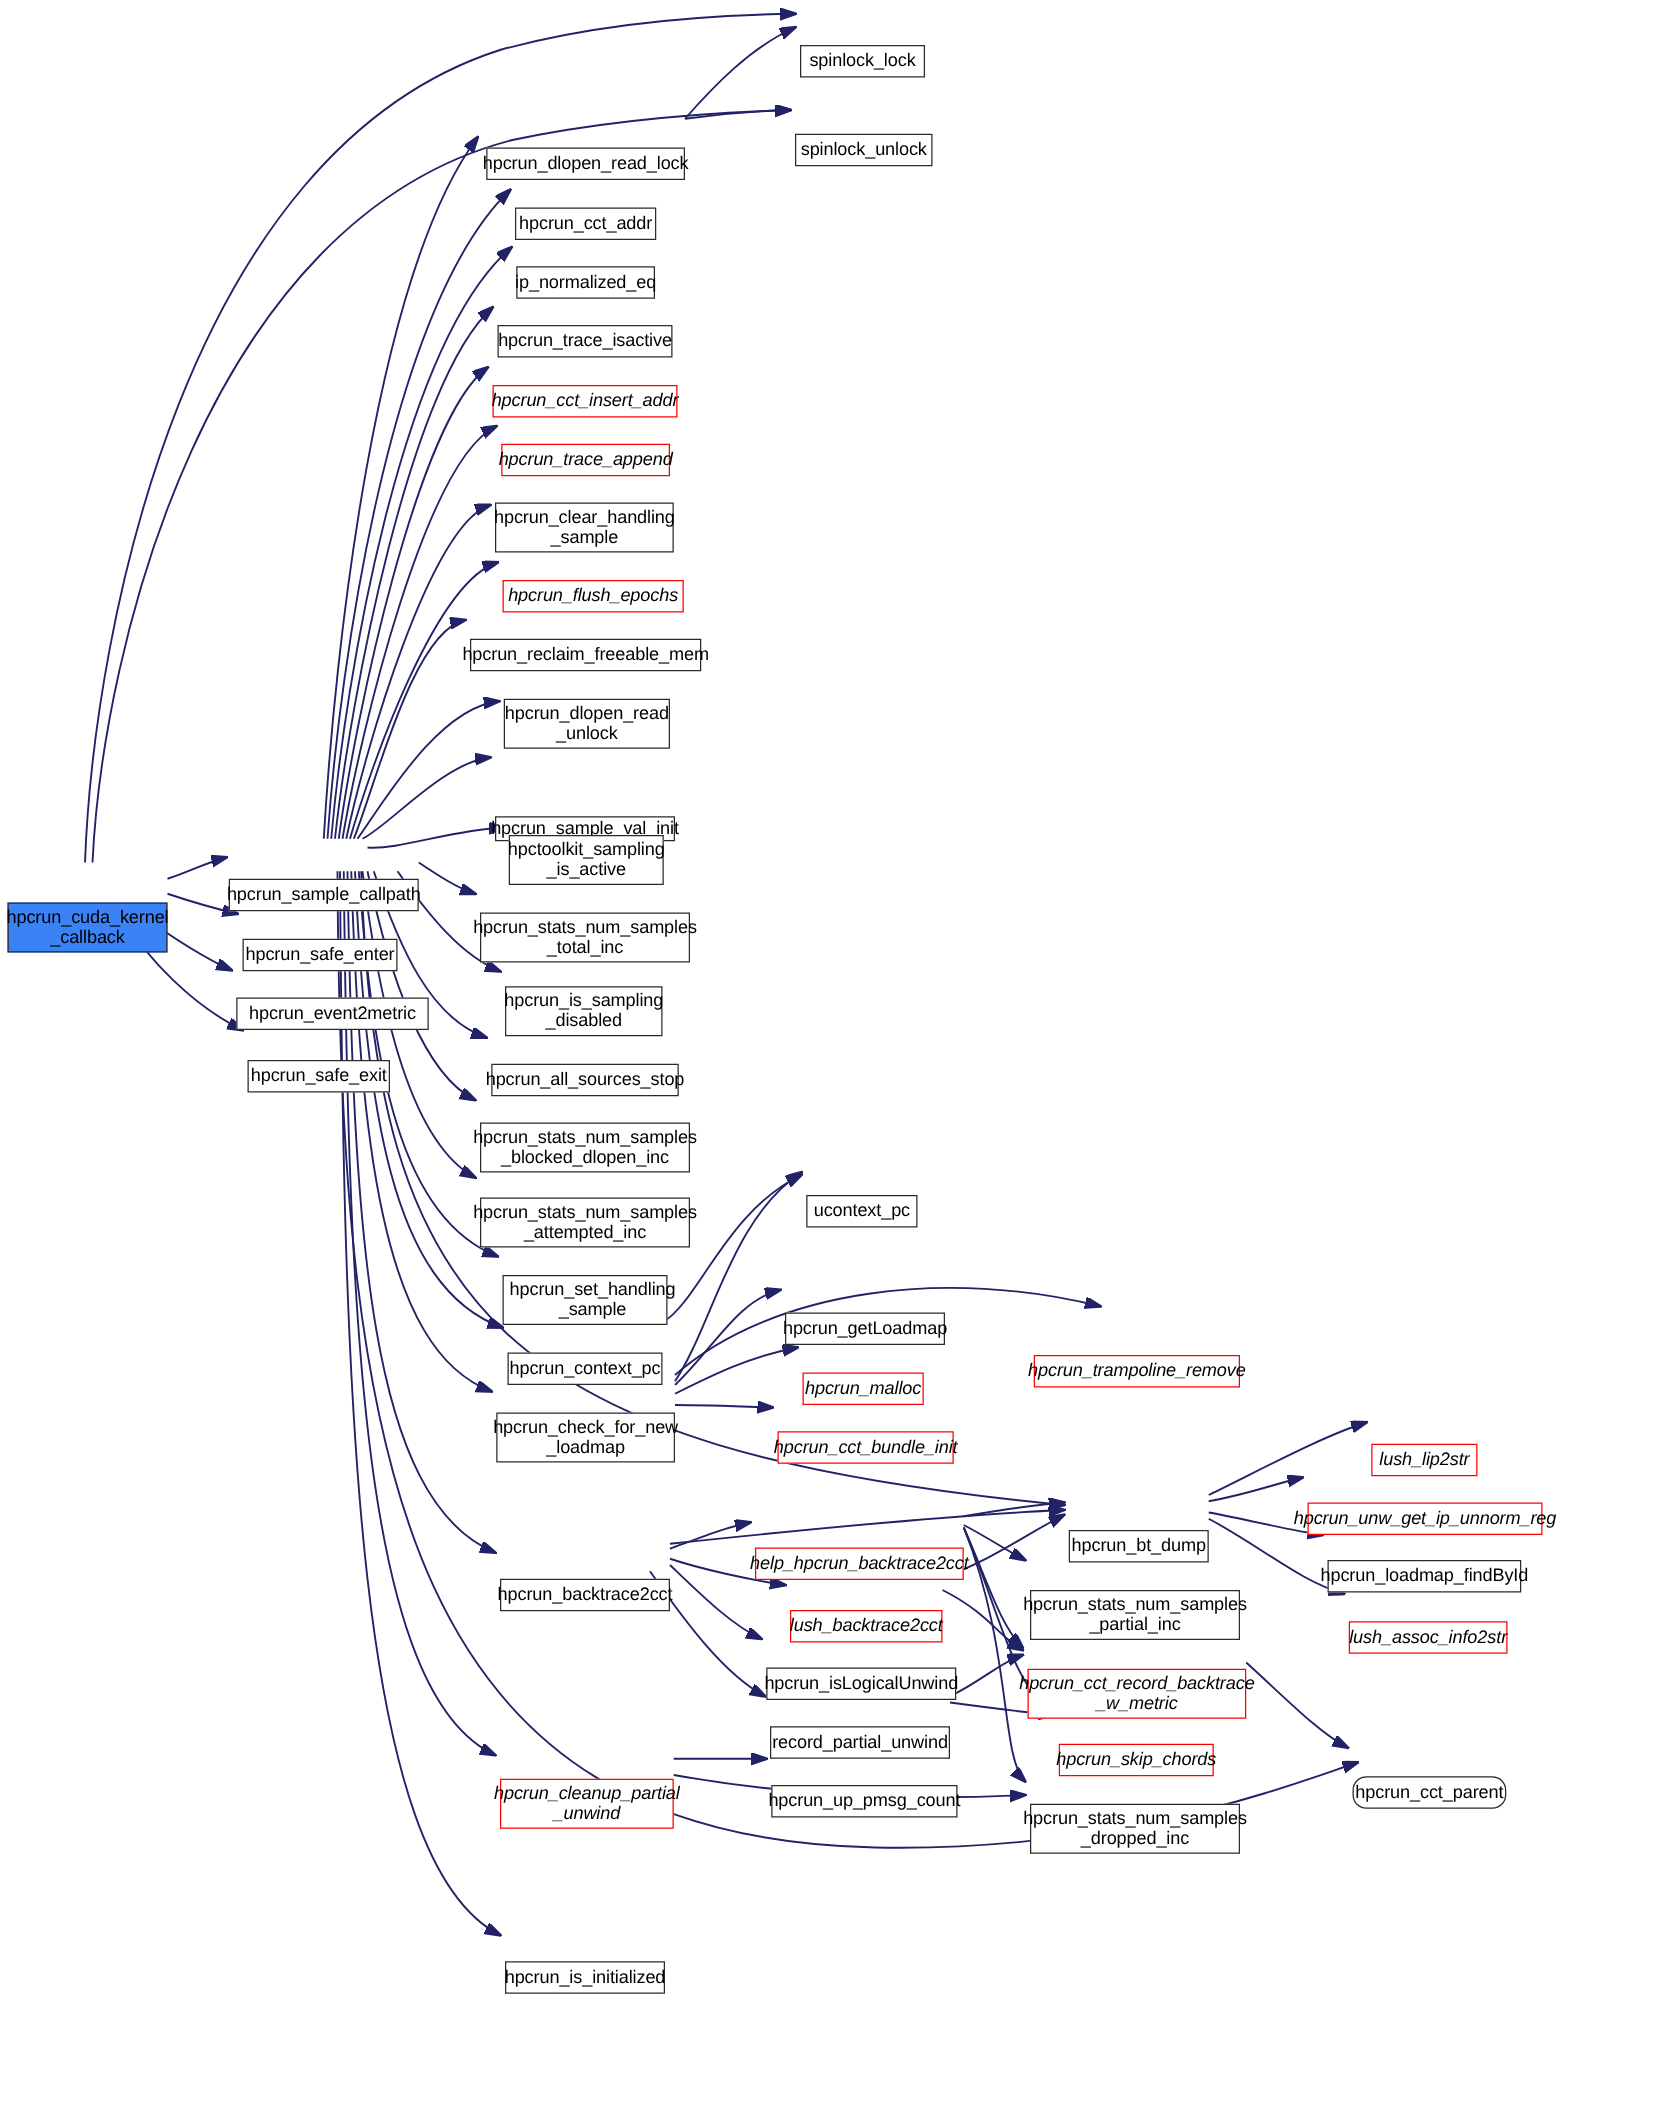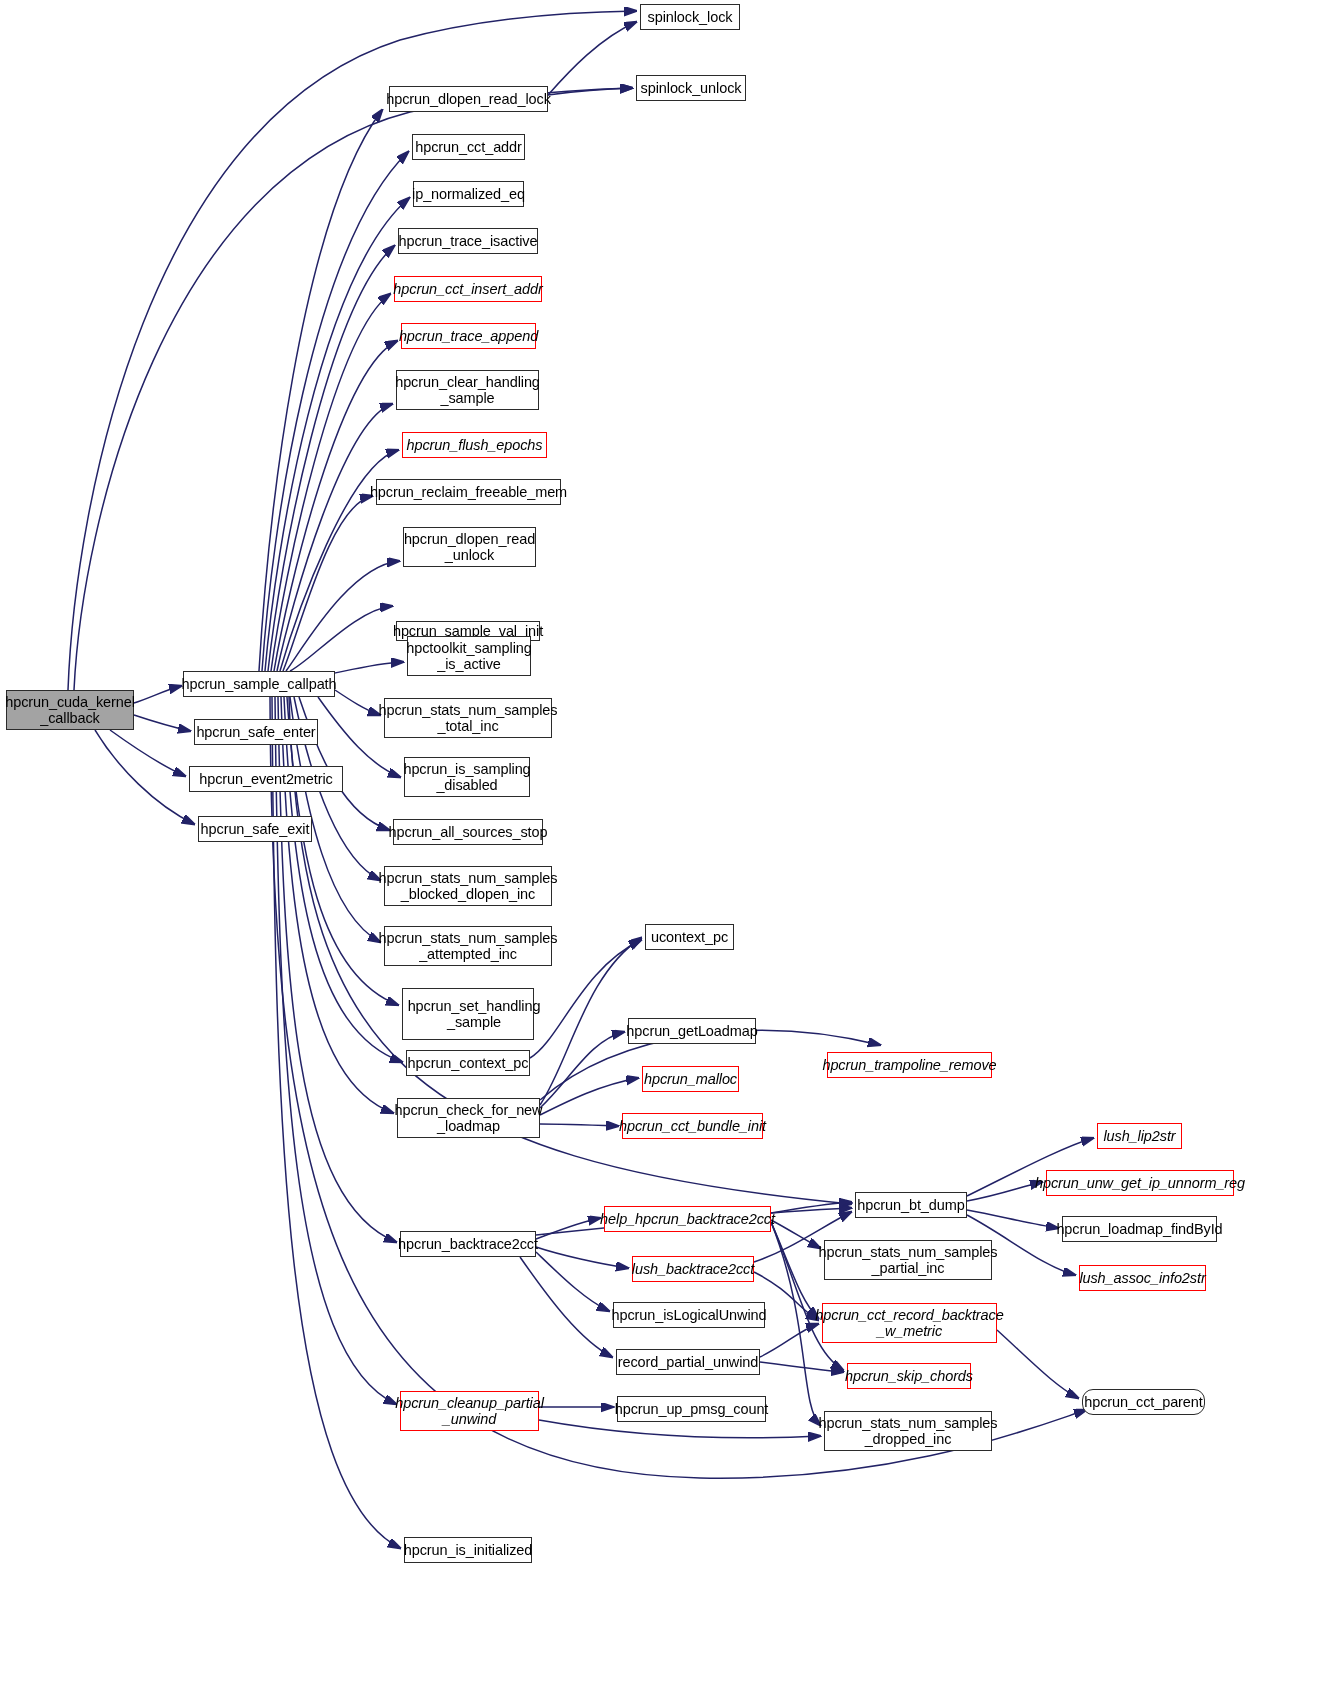--- a/index.html
+++ b/index.html
@@ -2,24 +2,24 @@
 <html><head>
 <meta charset="utf-8">
 <title>Call Graph</title>
 <style>
   html,body{margin:0;padding:0;background:#ffffff;}
   #canvas{position:relative;width:1335px;height:1683px;background:#ffffff;
           font-family:"Liberation Sans", sans-serif;overflow:hidden;}
   .node{position:absolute;box-sizing:border-box;background:#ffffff;
         display:flex;align-items:center;justify-content:center;text-align:center;
         color:#000000;font-size:14.5px;line-height:1.12;white-space:pre-line;
-        letter-spacing:-0.1px;}
+        letter-spacing:-0.1px;margin-top:32px;}
   .node.black{border:1.3px solid #2b2b2b;}
   .node.red{border:1.5px solid #ff0000;font-style:italic;}
-  .node.root{background:#a3a3a3;border:1.3px solid #2b2b2b;}
+  .node.root{background:#3b82f6;border:1.3px solid #2b2b2b;}
   svg.edges{position:absolute;left:0;top:0;width:1335px;height:1683px;
             pointer-events:none;}
   svg.edges path{fill:none;stroke:#222266;stroke-width:1.5px;}
   svg.edges polygon{fill:#222266;stroke:#222266;stroke-width:1px;}
 </style>
 </head>
 <body>
 
 <div id="canvas">
   <svg class="edges" viewBox="0 0 1335 1683">
@@ -118,21 +118,21 @@
       <div class="node black" style="left: 404px; top: 757px; width: 126px; height: 40px;">hpcrun_is_sampling
 _disabled</div>
       <div class="node black" style="left: 189px; top: 766px; width: 154px; height: 26px;">hpcrun_event2metric</div>
       <div class="node black" style="left: 198px; top: 816px; width: 114px; height: 26px;">hpcrun_safe_exit</div>
       <div class="node black" style="left: 393px; top: 819px; width: 150px; height: 26px;">hpcrun_all_sources_stop</div>
       <div class="node black" style="left: 384px; top: 866px; width: 168px; height: 40px;">hpcrun_stats_num_samples
 _blocked_dlopen_inc</div>
       <div class="node black" style="left: 384px; top: 926px; width: 168px; height: 40px;">hpcrun_stats_num_samples
 _attempted_inc</div>
       <div class="node black" style="left: 645px; top: 924px; width: 89px; height: 26px;">ucontext_pc</div>
-      <div class="node black" style="left: 402px; top: 988px; width: 132px; height: 52px; padding-left: 12px;">hpcrun_set_handling
+      <div class="node black" style="left: 402px; top: 988px; width: 132px; height: 40px; padding-left: 12px;">hpcrun_set_handling
 _sample</div>
       <div class="node black" style="left: 628px; top: 1018px; width: 128px; height: 26px;">hpcrun_getLoadmap</div>
       <div class="node red" style="left: 827px; top: 1052px; width: 165px; height: 26px;">hpcrun_trampoline_remove</div>
       <div class="node black" style="left: 406px; top: 1050px; width: 124px; height: 26px;">hpcrun_context_pc</div>
       <div class="node red" style="left: 642px; top: 1066px; width: 97px; height: 26px;">hpcrun_malloc</div>
       <div class="node black" style="left: 397px; top: 1098px; width: 143px; height: 40px;">hpcrun_check_for_new
 _loadmap</div>
       <div class="node red" style="left: 622px; top: 1113px; width: 141px; height: 26px;">hpcrun_cct_bundle_init</div>
       <div class="node red" style="left: 1097px; top: 1123px; width: 85px; height: 26px;">lush_lip2str</div>
       <div class="node red" style="left: 1046px; top: 1170px; width: 188px; height: 26px;">hpcrun_unw_get_ip_unnorm_reg</div>

